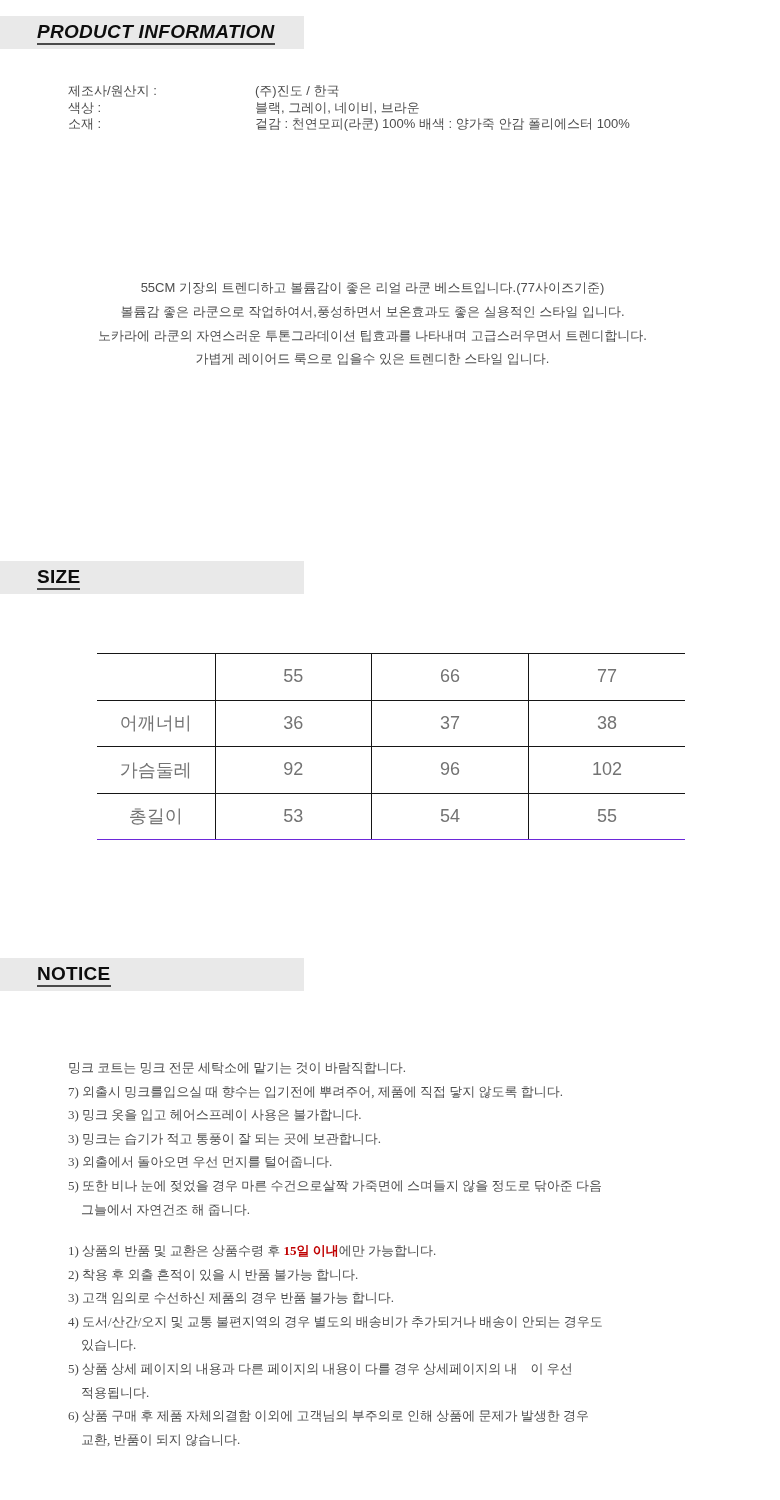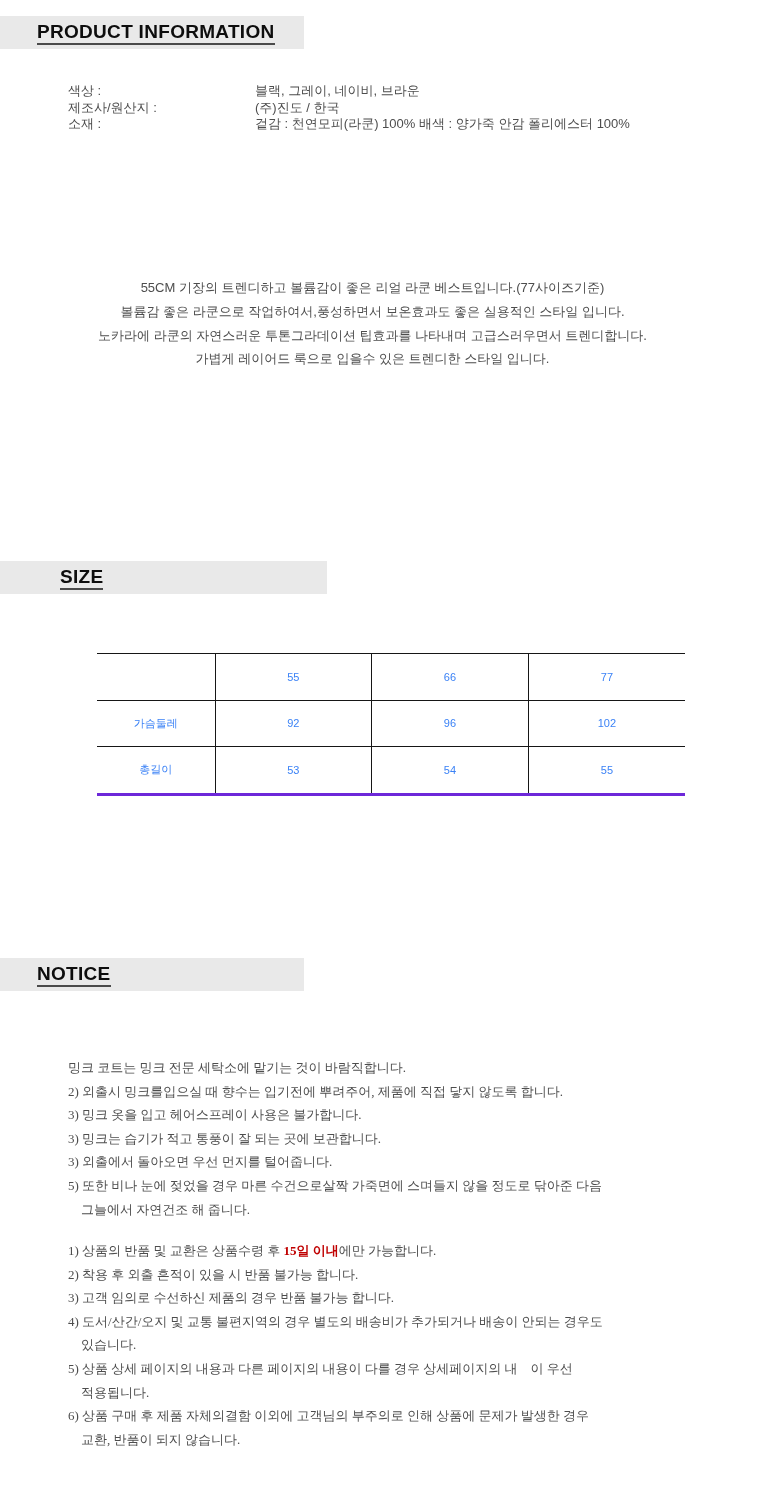--- a/index.html
+++ b/index.html
@@ -22,22 +22,22 @@
   .section-title {
     margin-left:37px;
     font-size:19px;
     font-weight:bold;
     color:#0d0d0d;
     letter-spacing:0.3px;
     border-bottom:2px solid #4a4a4a;
     padding-bottom:1px;
     line-height:21px;
   }
-  #bar-product { top:16px; }
-  #bar-size    { top:561px;padding-left:23px; }
+  #bar-product { top:16px;font-style:italic; }
+  #bar-size    { top:561px; }
   #bar-notice  { top:958px; }
 
   
   .specs {
     position:absolute; top:83px; left:68px;
     font-size:13px; line-height:16.5px;
   }
   .spec-row { display:flex; }
   .spec-label { width:187px; flex:0 0 187px; }
   .spec-value { white-space:pre-wrap; }
@@ -52,32 +52,32 @@
     color:#4d4d4d;
     margin-top:19px;
   }
   .desc-line { white-space:pre-wrap; }
 
   
   table.size-table {
     position:absolute; top:653px; left:97px;
     width:588px;
     border-collapse:collapse;
-    font-size:11px;
-    color:#3b82f6;
+    font-size:18px;
+    color:#737373;
     table-layout:fixed;
   }
   table.size-table td {
     height:45.5px;
     text-align:center;
     vertical-align:middle;
     border-top:1px solid #161616;
     padding:0;
   }
-  table.size-table tr:last-child td { border-bottom:3px solid #6d28d9; }
+  table.size-table tr:last-child td { border-bottom:1px solid #6d28d9; }
   table.size-table td + td { border-left:1px solid #161616; }
   table.size-table col.c0 { width:118px; }
   table.size-table col.cn { width:156.6px; }
 
   
   .notice-block {
     position:absolute; left:68px;
     font-size:13px;
     line-height:23.6px;
     color:#4d4d4d;
@@ -93,26 +93,26 @@
 <body>
 
 <div class="page">
 
   <div class="section-bar" id="bar-product">
     <span class="section-title">PRODUCT INFORMATION</span>
   </div>
 
   <div class="specs">
     <div class="spec-row">
+      <span class="spec-label">제조사/원산지 :</span>
+      <span class="spec-value">(주)진도 / 한국</span>
+    </div>
+    <div class="spec-row">
       <span class="spec-label">색상 :</span>
       <span class="spec-value">블랙, 그레이, 네이비, 브라운</span>
-    </div>
-    <div class="spec-row">
-      <span class="spec-label">제조사/원산지 :</span>
-      <span class="spec-value">(주)진도 / 한국</span>
     </div>
     <div class="spec-row">
       <span class="spec-label">소재 :</span>
       <span class="spec-value">겉감 : 천연모피(라쿤) 100% 배색 : 양가죽 안감 폴리에스터 100%</span>
     </div>
   </div>
 
   <div class="desc">
     <div class="desc-line">55CM 기장의 트렌디하고 볼륨감이 좋은 리얼 라쿤 베스트입니다.(77사이즈기준)</div>
     <div class="desc-line">볼륨감 좋은 라쿤으로 작업하여서,풍성하면서 보온효과도 좋은 실용적인 스타일 입니다.</div>
@@ -132,41 +132,47 @@
         <col class="cn">
     </colgroup>
     <tbody>
         <tr>
       <td></td>
       <td>55</td>
       <td>66</td>
       <td>77</td>
     </tr>
     <tr>
+      <td>어깨너비</td>
+      <td>36</td>
+      <td>37</td>
+      <td>38</td>
+    </tr>
+    <tr>
       <td>가슴둘레</td>
       <td>92</td>
       <td>96</td>
       <td>102</td>
     </tr>
     <tr>
       <td>총길이</td>
       <td>53</td>
       <td>54</td>
       <td>55</td>
     </tr>
   </tbody>
     </table>
 
   <div class="section-bar" id="bar-notice">
     <span class="section-title">NOTICE</span>
   </div>
 
   <div class="notice-block" id="care-block">
     <div class="nline">밍크 코트는 밍크 전문 세탁소에 맡기는 것이 바람직합니다.</div>
-    <div class="nline">2) 외출시 밍크를입으실 때 향수는 입기전에 뿌려주어, 제품에 직접 닿지 않도록 합니다.</div>
+    <div class="nline">7) 외출시 밍크를입으실 때 향수는 입기전에 뿌려주어, 제품에 직접 닿지 않도록 합니다.</div>
     <div class="nline">3) 밍크 옷을 입고 헤어스프레이 사용은 불가합니다.</div>
     <div class="nline">3) 밍크는 습기가 적고 통풍이 잘 되는 곳에 보관합니다.</div>
     <div class="nline">3) 외출에서 돌아오면 우선 먼지를 털어줍니다.</div>
     <div class="nline">5) 또한 비나 눈에 젖었을 경우 마른 수건으로살짝 가죽면에 스며들지 않을 정도로 닦아준 다음</div>
     <div class="nline indent">그늘에서 자연건조 해 줍니다.</div>
   </div>
 
   <div class="notice-block" id="refund-block">
     <div class="nline"><span>1) 상품의 반품 및 교환은 상품수령 후 </span><span class="red">15일 이내</span><span>에만 가능합니다.</span></div>
     <div class="nline">2) 착용 후 외출 흔적이 있을 시 반품 불가능 합니다.</div>

